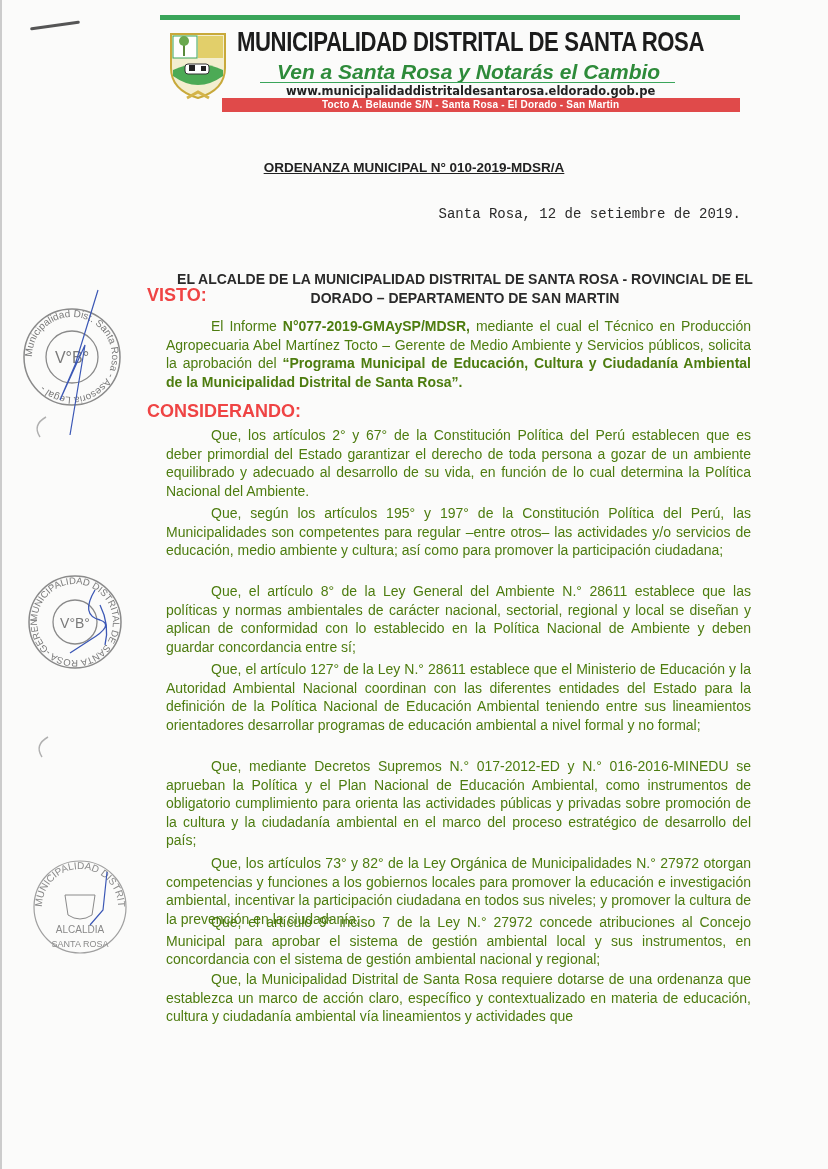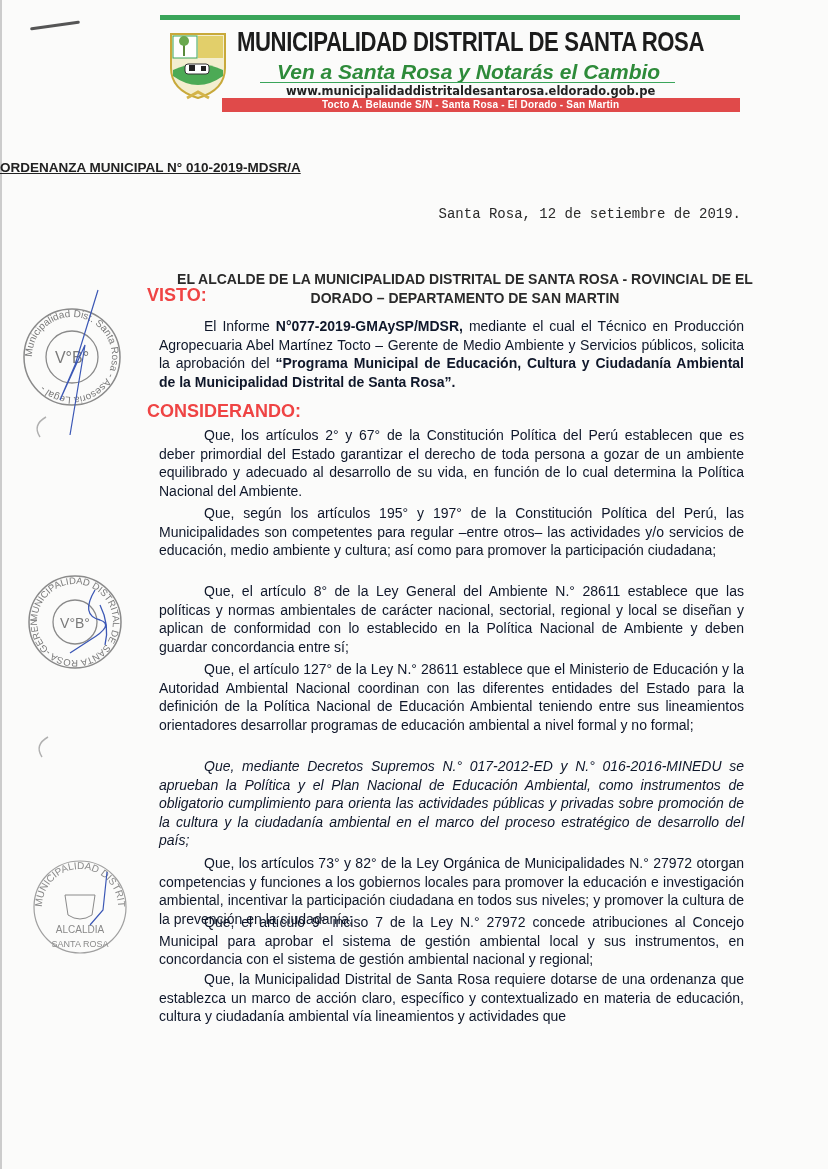--- a/index.html
+++ b/index.html
@@ -12,26 +12,26 @@
   
   .hdr-topbar { position: absolute; left: 160px; top: 15px; width: 580px; height: 5px; background: #3aa55a; }
   .logo { position: absolute; left: 165px; top: 28px; width: 66px; height: 78px; }
   .hdr-title { position: absolute; left: 237px; top: 27px; width: 500px; font-family: "Liberation Sans", sans-serif; font-weight: bold; font-size: 27px; letter-spacing: -0.5px; color: #1c1c1c; transform: scaleX(0.82); transform-origin: left top; white-space: nowrap; }
   .hdr-slogan { position: absolute; left: 277px; top: 60px; font-family: Liberation Sans, sans-serif; font-style: italic; font-weight: bold; font-size: 21px; color: #2e8b3a; white-space: nowrap; }
   .hdr-greenline { position: absolute; left: 260px; top: 82px; width: 415px; height: 1px; background: #3aa55a; }
   .hdr-web { position: absolute; left: 286px; top: 84px; font-family: "DejaVu Sans", sans-serif; font-weight: bold; font-size: 11.5px; color: #222; white-space: nowrap; }
   .hdr-redbar { position: absolute; left: 222px; top: 98px; width: 518px; height: 14px; background: #e04a4a; }
   .hdr-address { position: absolute; left: 322px; top: 98px; font-family: "Liberation Sans", sans-serif; font-weight: bold; font-size: 10px; color: #fff; white-space: nowrap; letter-spacing: 0.2px; line-height: 14px; }
 
-  .doc-title { position: absolute; left: 0; width: 828px; top: 160px; font-weight: bold; font-size: 13.5px; text-decoration: underline; color: #222; }
+  .doc-title { position: absolute; left: 0; width: 828px; top: 160px; text-align: center; font-weight: bold; font-size: 13.5px; text-decoration: underline; color: #222; }
   .doc-date { position: absolute; right: 87px; top: 206px; font-size: 14px; color: #2a2a2a; font-family: Liberation Mono, monospace; }
   .doc-heading { position: absolute; left: 150px; width: 630px; top: 234px; text-align: center; font-weight: bold; font-size: 14px; line-height: 19px; color: #2a2a2a; margin-top: 36px; }
   .sec-label { position: absolute; left: 147px; font-weight: bold; font-size: 18px; color: #ef4444; }
 
-  .para { position: absolute; left: 159px; width: 585px; font-size: 14px; line-height: 18.5px; text-align: justify; text-indent: 45px; color: #0f172a; }
+  .para { position: absolute; left: 166px; width: 585px; font-size: 14px; line-height: 18.5px; text-align: justify; text-indent: 45px; color: #4d7c0f; }
   .para b { font-weight: bold; }
 
   .stamp { position: absolute; }
   .scribble { position: absolute; }
   .mark { position: absolute; }
 </style>
 </head>
 <body>
 
 <div class="left-edge"></div>
@@ -66,21 +66,21 @@
 <div class="sec-label" style="top:285px;">VISTO:</div>
 
 <div class="para" style="top:317px;"><span>El Informe </span><b>N°077-2019-GMAySP/MDSR,</b><span> mediante el cual el Técnico en Producción Agropecuaria Abel Martínez Tocto – Gerente de Medio Ambiente y Servicios públicos, solicita la aprobación del </span><b>“Programa Municipal de Educación, Cultura y Ciudadanía Ambiental de la Municipalidad Distrital de Santa Rosa”.</b></div>
 
 <div class="sec-label" style="top:401px;">CONSIDERANDO:</div>
 
 <div class="para" style="top:426px;">Que, los artículos 2° y 67° de la Constitución Política del Perú establecen que es deber primordial del Estado garantizar el derecho de toda persona a gozar de un ambiente equilibrado y adecuado al desarrollo de su vida, en función de lo cual determina la Política Nacional del Ambiente.</div>
 <div class="para" style="top:504px;">Que, según los artículos 195° y 197° de la Constitución Política del Perú, las Municipalidades son competentes para regular –entre otros– las actividades y/o servicios de educación, medio ambiente y cultura; así como para promover la participación ciudadana;</div>
 <div class="para" style="top:582px;">Que, el artículo 8° de la Ley General del Ambiente N.° 28611 establece que las políticas y normas ambientales de carácter nacional, sectorial, regional y local se diseñan y aplican de conformidad con lo establecido en la Política Nacional de Ambiente y deben guardar concordancia entre sí;</div>
 <div class="para" style="top:660px;">Que, el artículo 127° de la Ley N.° 28611 establece que el Ministerio de Educación y la Autoridad Ambiental Nacional coordinan con las diferentes entidades del Estado para la definición de la Política Nacional de Educación Ambiental teniendo entre sus lineamientos orientadores desarrollar programas de educación ambiental a nivel formal y no formal;</div>
-<div class="para" style="top:757px;font-style:italic;">Que, mediante Decretos Supremos N.° 017-2012-ED y N.° 016-2016-MINEDU se aprueban la Política y el Plan Nacional de Educación Ambiental, como instrumentos de obligatorio cumplimiento para orienta las actividades públicas y privadas sobre promoción de la cultura y la ciudadanía ambiental en el marco del proceso estratégico de desarrollo del país;</div>
+<div class="para" style="top:757px;">Que, mediante Decretos Supremos N.° 017-2012-ED y N.° 016-2016-MINEDU se aprueban la Política y el Plan Nacional de Educación Ambiental, como instrumentos de obligatorio cumplimiento para orienta las actividades públicas y privadas sobre promoción de la cultura y la ciudadanía ambiental en el marco del proceso estratégico de desarrollo del país;</div>
 <div class="para" style="top:854px;">Que, los artículos 73° y 82° de la Ley Orgánica de Municipalidades N.° 27972 otorgan competencias y funciones a los gobiernos locales para promover la educación e investigación ambiental, incentivar la participación ciudadana en todos sus niveles; y promover la cultura de la prevención en la ciudadanía;</div>
 <div class="para" style="top:913px;">Que, el artículo 9° inciso 7 de la Ley N.° 27972 concede atribuciones al Concejo Municipal para aprobar el sistema de gestión ambiental local y sus instrumentos, en concordancia con el sistema de gestión ambiental nacional y regional;</div>
 <div class="para" style="top:970px;">Que, la Municipalidad Distrital de Santa Rosa requiere dotarse de una ordenanza que establezca un marco de acción claro, específico y contextualizado en materia de educación, cultura y ciudadanía ambiental vía lineamientos y actividades que</div>
 
 <svg class="stamp" style="left:20px; top:305px; width:105px; height:105px;" viewBox="0 0 105 105">
   <defs>
       <path id="arc1" d="M52 52 m-40 0 a40 40 0 1 1 80 0 a40 40 0 1 1 -80 0"></path>
     </defs>
   <circle cx="52" cy="52" r="48" fill="none" stroke="#8a8a8a" stroke-width="1.5"></circle>
   <circle cx="52" cy="52" r="26" fill="none" stroke="#8a8a8a" stroke-width="1.3"></circle>

